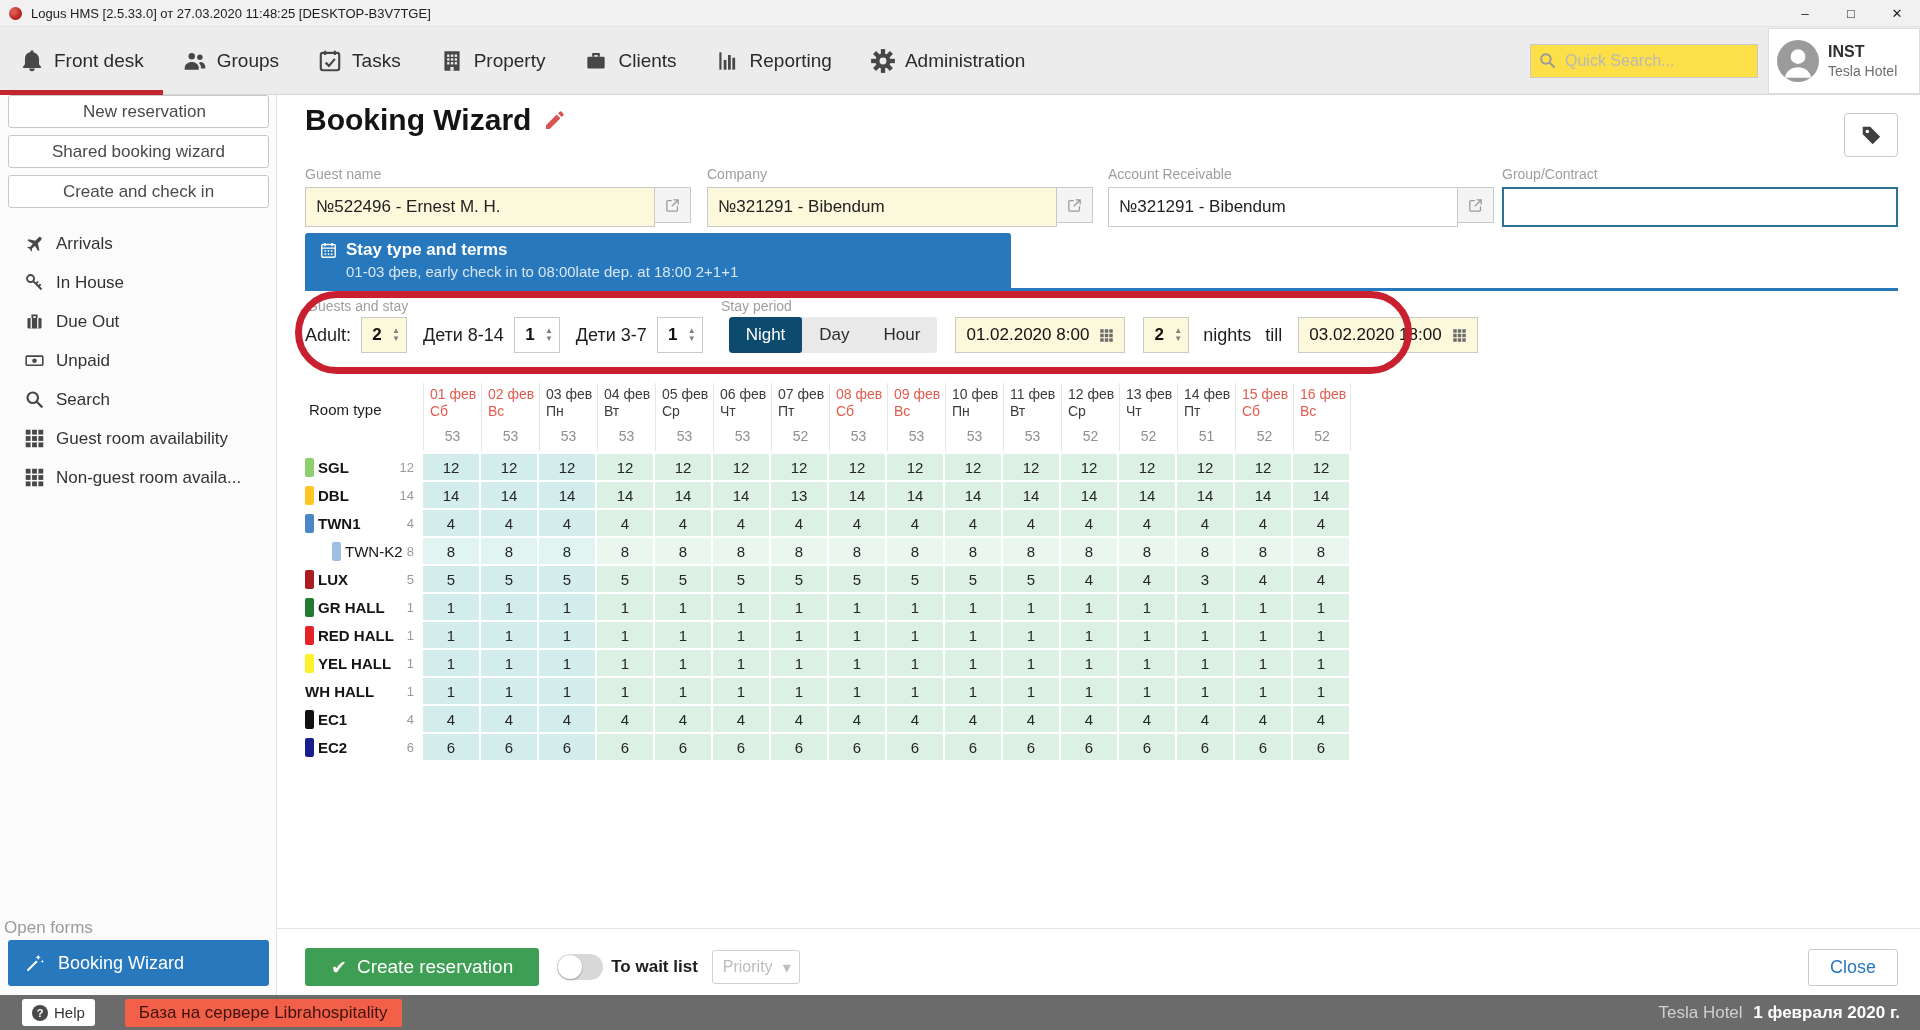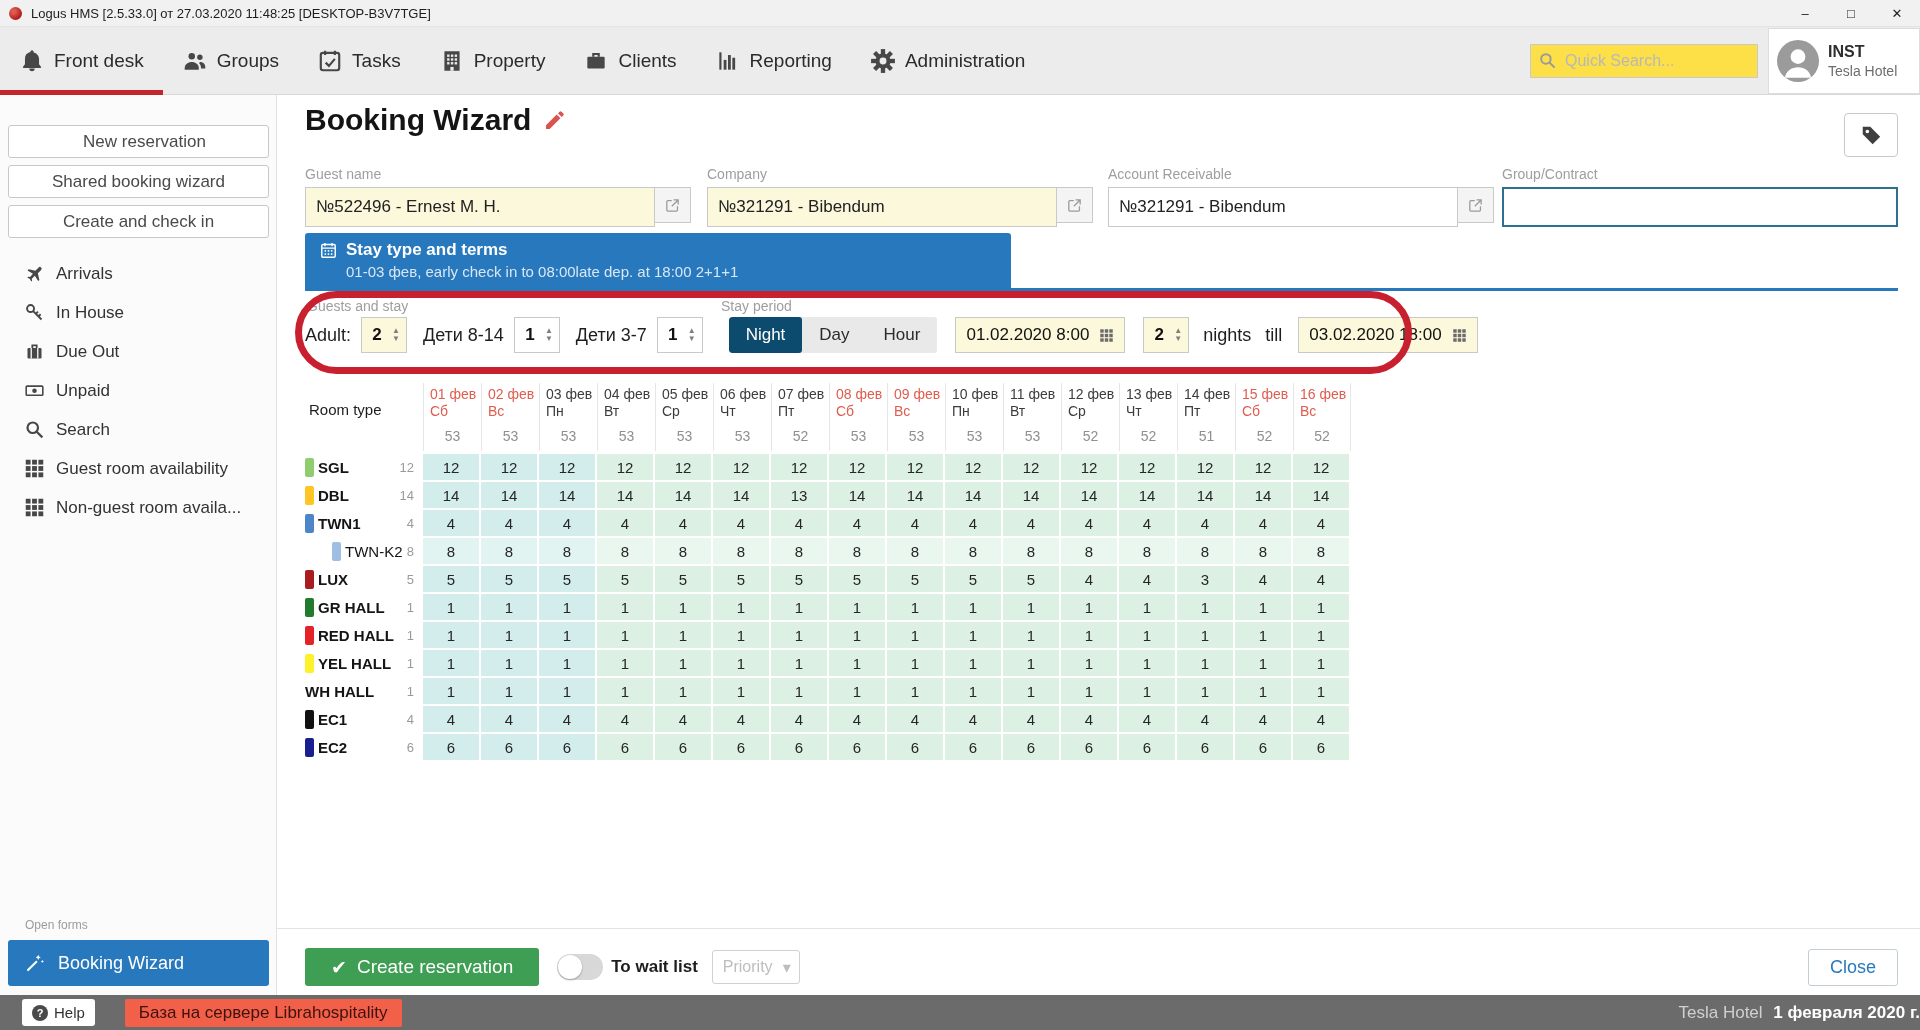--- a/index.html
+++ b/index.html
@@ -36,41 +36,41 @@
   .avatar { width:42px; height:42px; border-radius:50%; background:#9b9b9b; overflow:hidden; flex:none; }
   .user-name { font-size:16px; font-weight:bold; color:#2e2e2e; }
   .user-hotel { font-size:14px; color:#6d6d6d; margin-top:2px; }
 
   
   .sidebar { position:absolute; left:0; top:95px; width:277px; height:900px; background:#fbfbfb;
     border-right:1px solid #e2e2e2; }
   .side-btn { display:block; width:261px; margin:0 0 7px 8px; height:33px; background:#fff;
     border:1px solid #c8c8c8; border-radius:3px; font-size:17px; color:#4a4a4a; text-align:center;
     line-height:31px; cursor:pointer; }
-  .side-btn:first-child { margin-top:30px;padding-left:12px; }
+  .side-btn:first-child { margin-top:0;padding-left:12px; }
   .menu { margin-top:16px; }
   .menu-item { display:flex; align-items:center; gap:11px; height:39px; padding-left:24px; cursor:pointer; }
   .mi-icon { width:21px; height:21px; flex:none; }
   .mi-label { font-size:17px; color:#333; white-space:nowrap; }
-  .open-forms-label { position:absolute; left:25px; top:823px; font-size:12px; color:#9b9b9b;text-align:center; }
+  .open-forms-label { position:absolute; left:4px; top:823px; font-size:17px; color:#9b9b9b;text-align:center; }
   .open-form-btn { position:absolute; left:8px; top:845px; width:261px; height:46px; background:#2878be;
     border-radius:3px; color:#fff; font-size:18px; display:flex; align-items:center; gap:12px;
     padding-left:16px; cursor:pointer; }
   .open-form-btn .w-icon { width:22px; height:22px; }
 
   
   .statusbar { position:absolute; left:0; top:995px; width:1920px; height:35px; background:#6b6b6b;
     display:flex; align-items:center; }
   .help-btn { margin-left:22px; height:27px; background:#fff; border-radius:3px; display:flex;
     align-items:center; gap:6px; padding:0 10px; font-size:15px; color:#333; cursor:pointer; }
   .help-q { width:16px; height:16px; border-radius:50%; background:#4a4a4a; color:#fff; font-size:11px;
     font-weight:bold; display:flex; align-items:center; justify-content:center; }
   .db-badge { margin-left:30px; background:#f2604a; color:#3f120c; font-size:17px; padding:4px 14px;
     border-radius:2px; }
-  .status-right { margin-left:auto; font-size:17px; color:#d0d0d0; }
+  .status-right { margin-left:auto; margin-right:20px; font-size:17px; color:#d0d0d0; }
   .status-right b { color:#fff; margin-left:6px; }
 
   
   .content { position:absolute; left:277px; top:95px; width:1643px; height:900px; background:#fff; }
   .page-title-row { position:absolute; left:28px; top:8px; display:flex; align-items:center; gap:12px; }
   .page-title { font-size:30px; font-weight:bold; color:#141414; }
   .pencil { width:24px; height:24px; }
   .tag-btn { position:absolute; right:22px; top:18px; width:54px; height:44px; background:#fff;
     border:1px solid #c9c9c9; border-radius:4px; display:flex; align-items:center; justify-content:center; cursor:pointer; }
   .tag-btn svg { width:22px; height:22px; }

